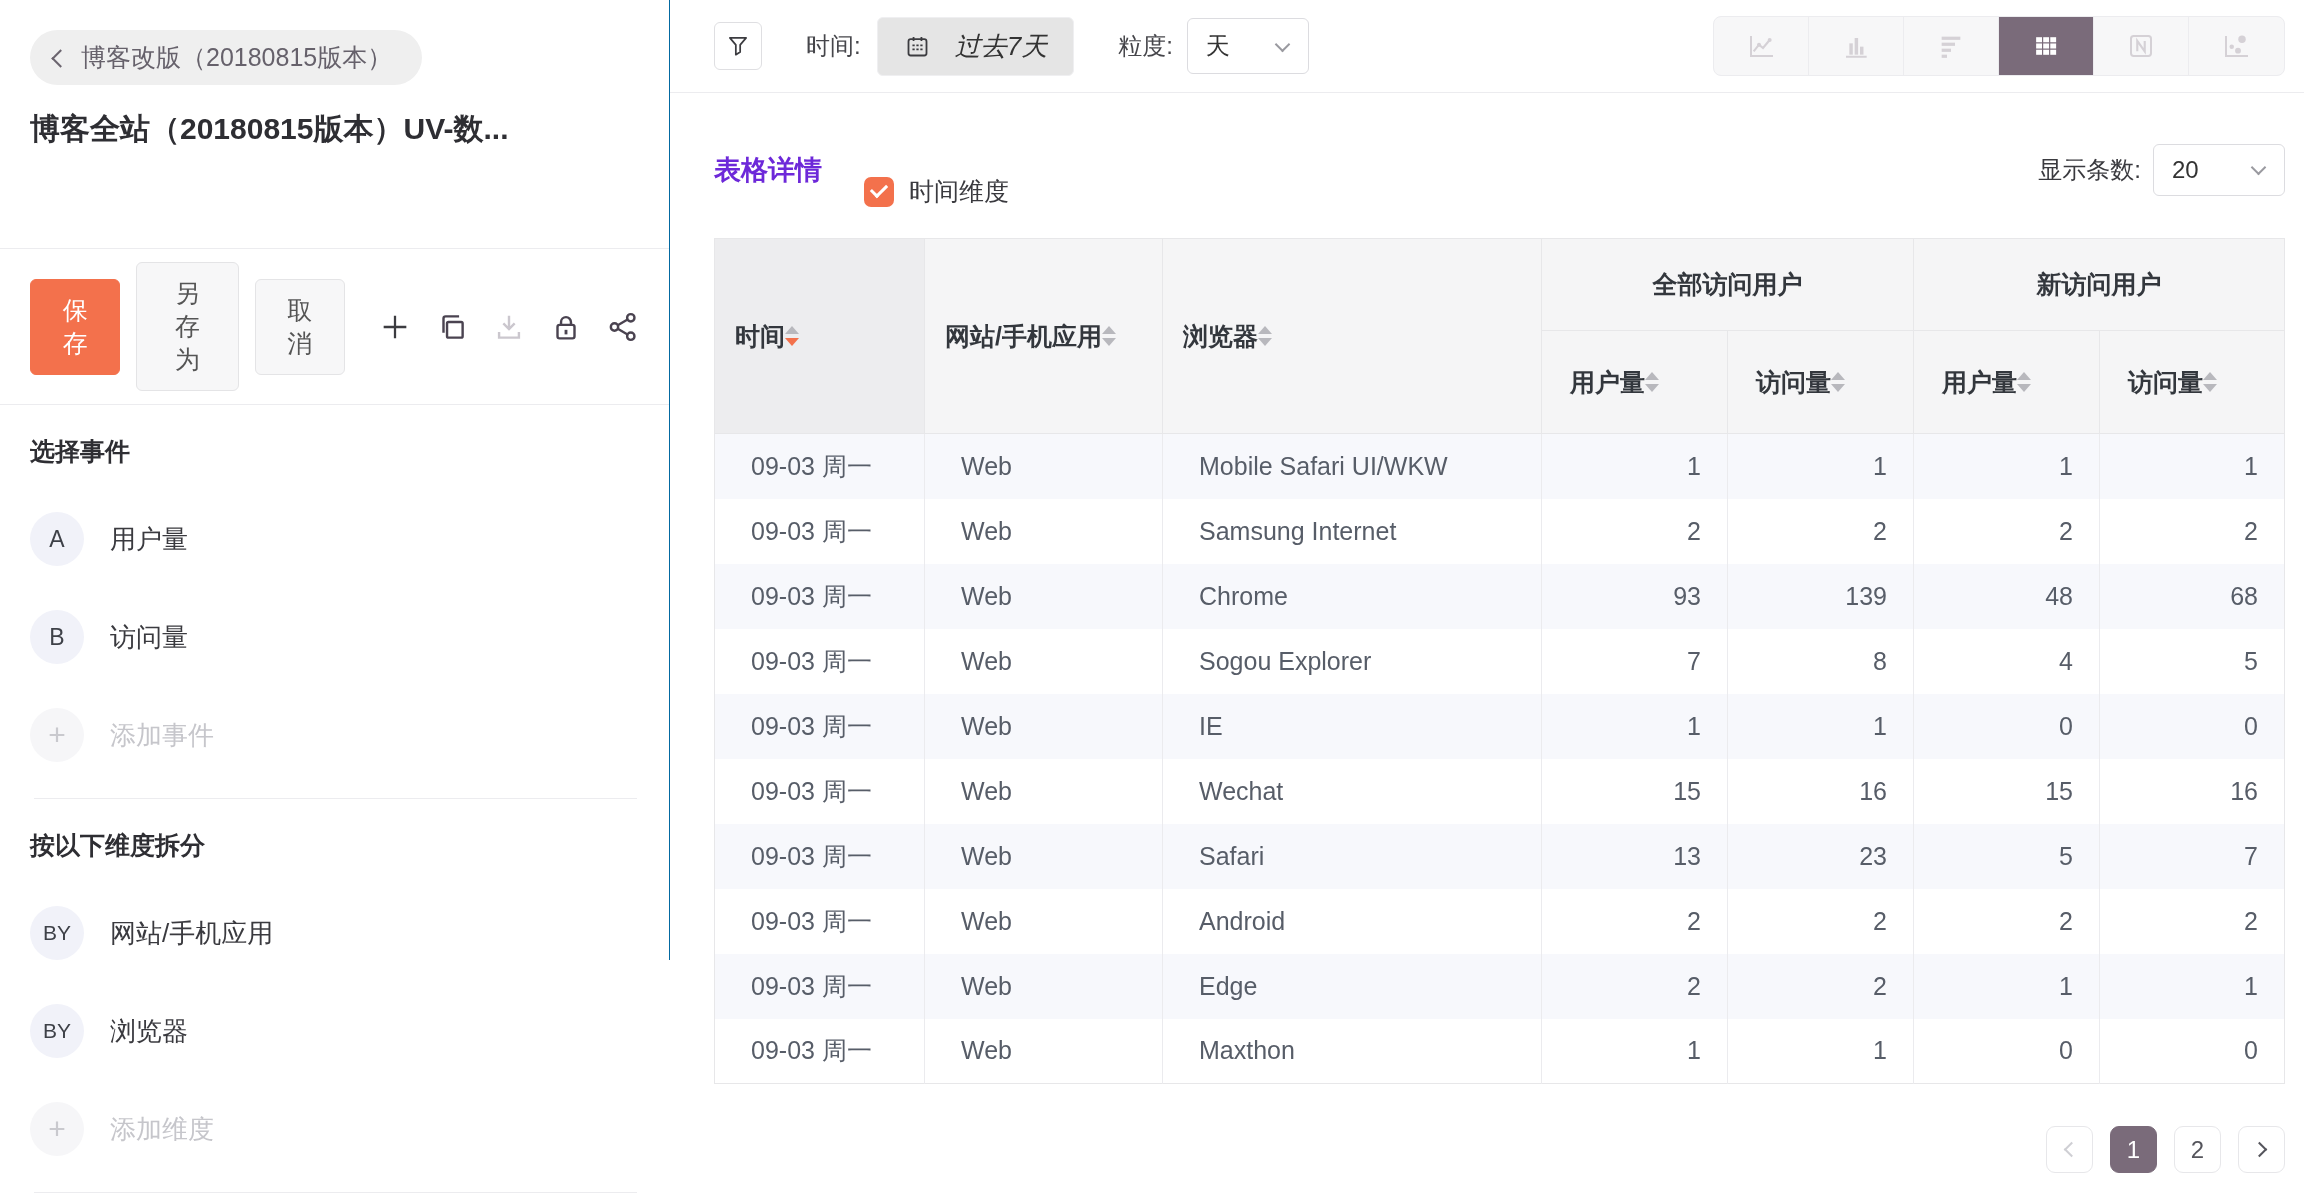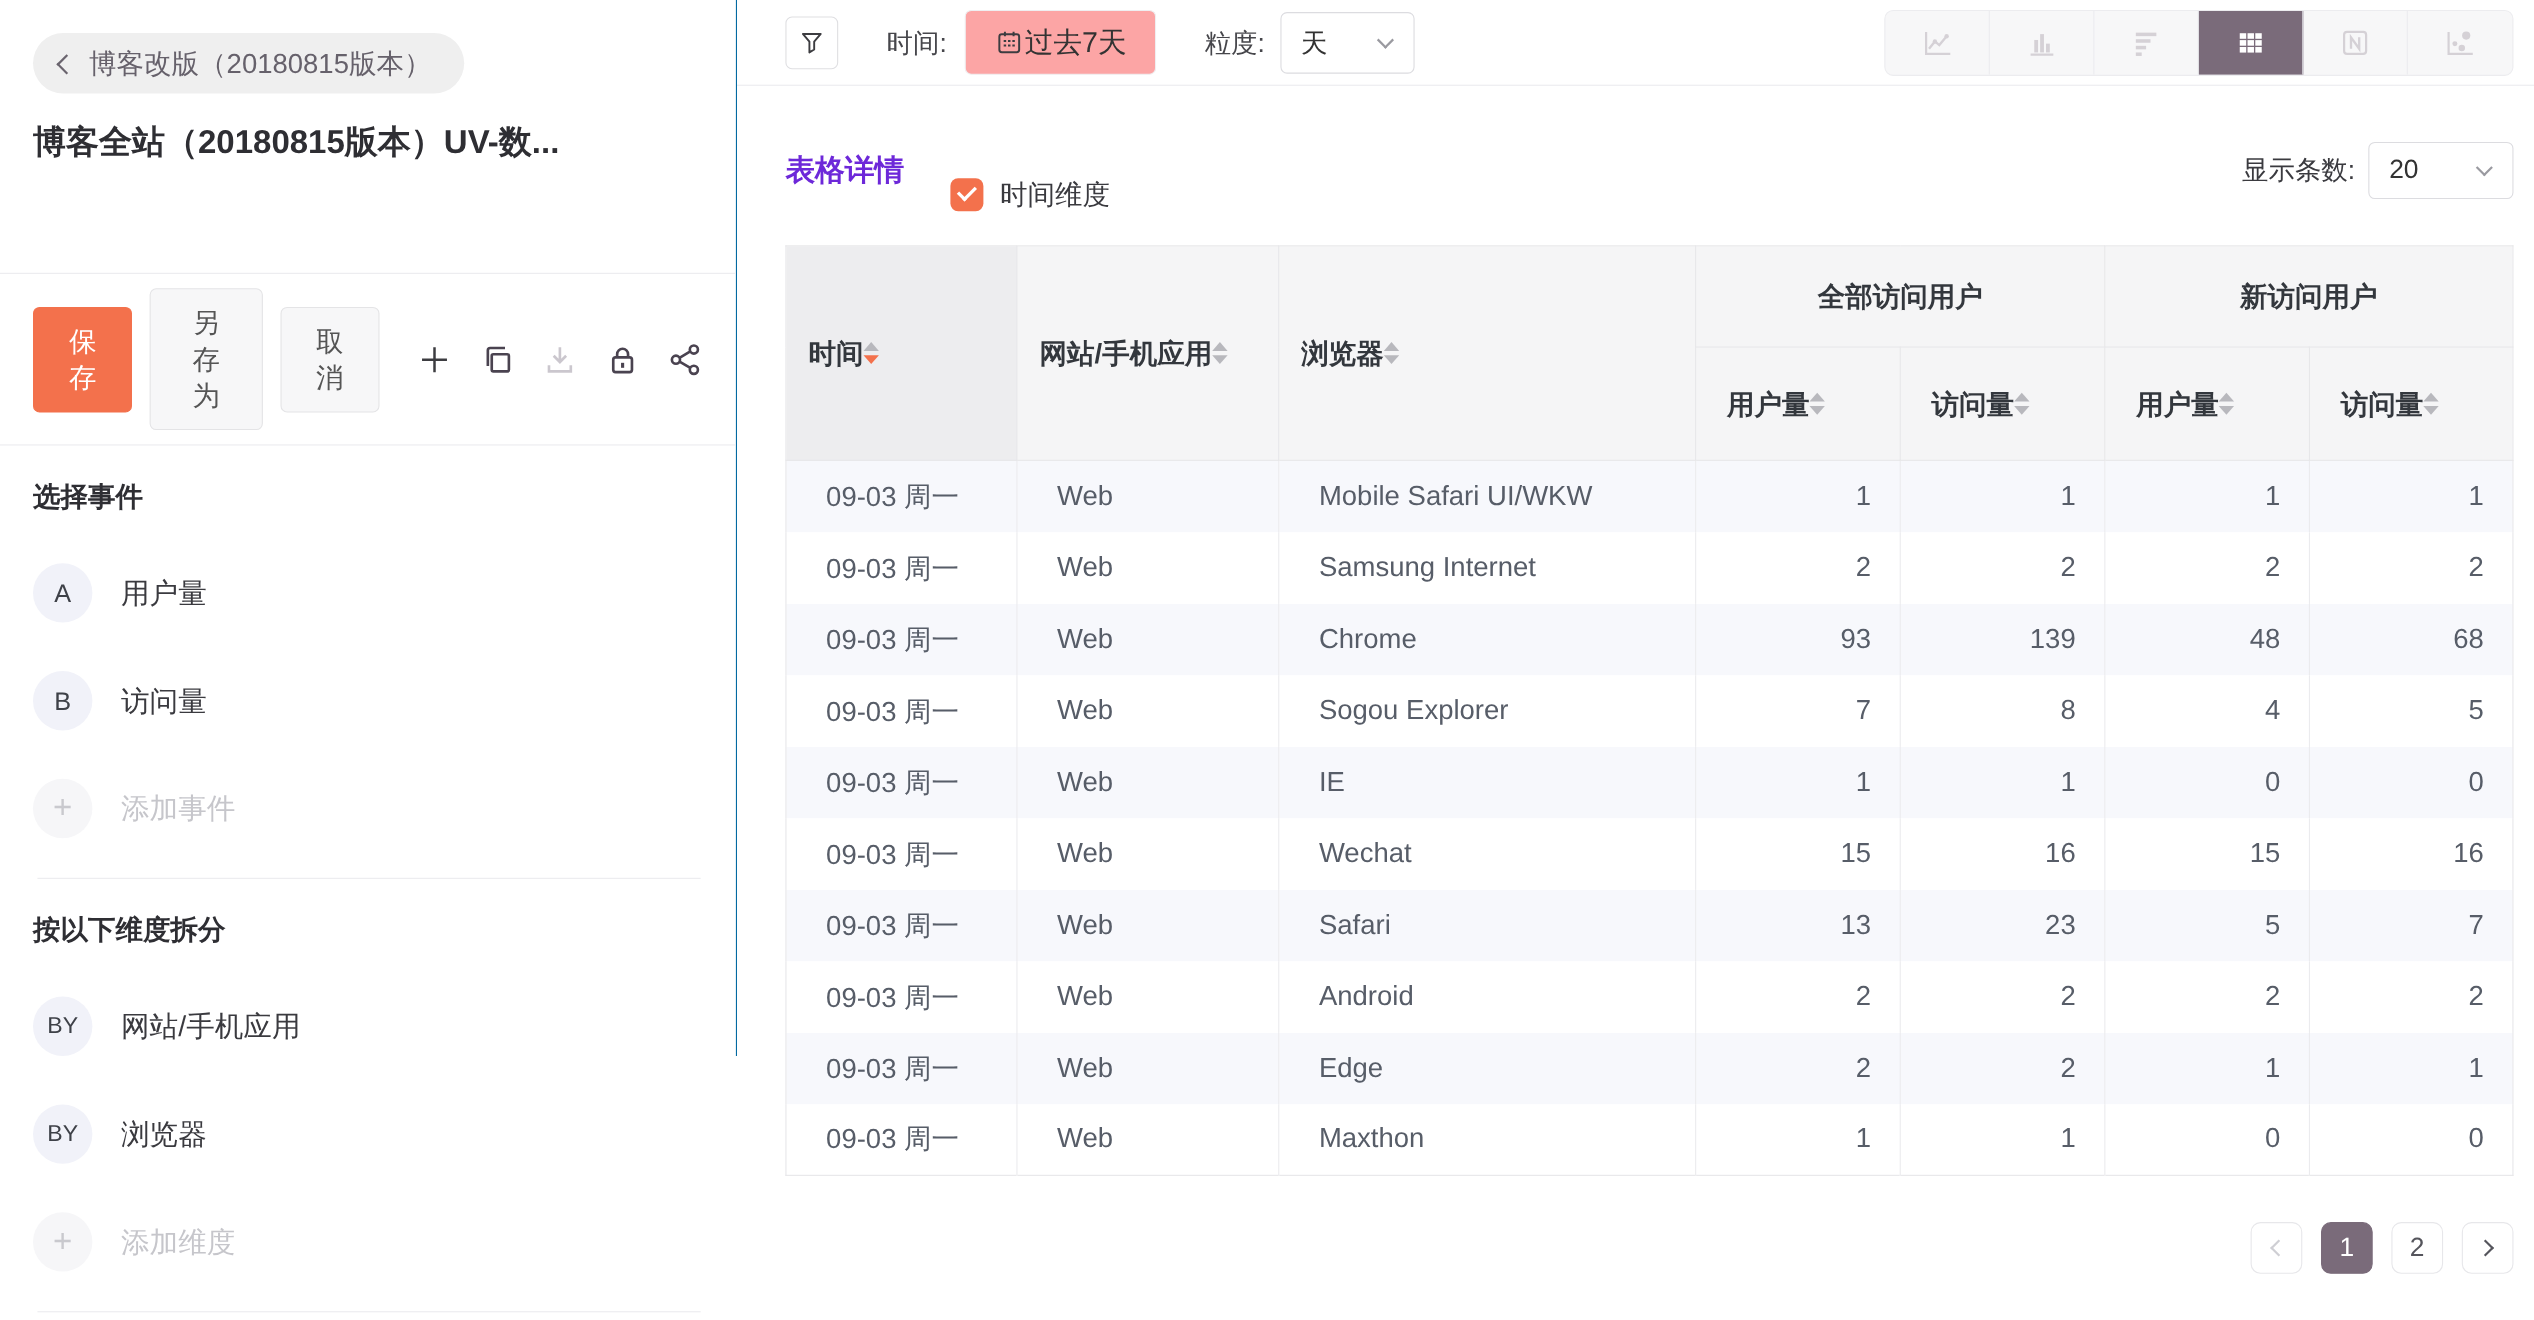--- a/index.html
+++ b/index.html
@@ -48,27 +48,27 @@
   .badge {
     width:54px; height:54px; border-radius:50%;
     background:#f1f2f9; color:#3e4148; font-size:23px;
     display:flex; align-items:center; justify-content:center; flex:0 0 54px;
   }
   .side-item .lbl { font-size:26px; color:#3a3a3f; }
   .side-item.add .badge { background:#f6f6f8; color:#c9c9ce; font-size:30px; font-weight:300; }
   .side-item.add .lbl { color:#c6c6cb; }
   
   .main { flex:1 1 auto; display:flex; flex-direction:column; padding:0 19px 0 44px; }
-  .toolbar { display:flex; align-items:center; height:78px; border-bottom:1px solid #ececef; margin:0 -19px 0 -44px; padding:0 19px 0 44px; }
+  .toolbar { display:flex; align-items:center; height:93px; border-bottom:1px solid #ececef; margin:0 -19px 0 -44px; padding:0 19px 0 44px; }
   .filter-btn { width:48px; height:48px; border:1px solid #dfdfe2; border-radius:6px; background:#fff; display:flex; align-items:center; justify-content:center; cursor:pointer; }
   .tool-label { margin-left:44px; font-size:24px; color:#46464b; }
   .time-btn {
-    margin-left:16px; display:flex; align-items:center; gap:1px;
-    background:#fca5a5; border:1px solid #efeff1; border-radius:6px;
-    padding:11px 26px; font-size:26px; color:#333; cursor:pointer; font-family:inherit;
+    margin-left:16px; display:flex; align-items:center; gap:24px;
+    background:#e5e5e5; border:1px solid #efeff1; border-radius:6px;
+    padding:11px 26px; font-size:26px; color:#333; cursor:pointer; font-family:inherit;font-style:italic;
   }
   .select-box {
     margin-left:14px; display:flex; align-items:center; justify-content:space-between;
     border:1px solid #dcdce0; border-radius:6px; background:#fff;
     padding:11px 18px; font-size:24px; color:#333; cursor:pointer; min-width:122px;
   }
   .select-box .chev { width:11px; height:11px; border-right:2px solid #9a9aa0; border-bottom:2px solid #9a9aa0; transform:rotate(45deg); margin:-4px 2px 0 20px; }
   .spacer { flex:1 1 auto; }
   .chart-types { display:flex; border:1px solid #ececef; background:#f7f7f8; border-radius:8px; overflow:hidden; }
   .chart-type-btn {

